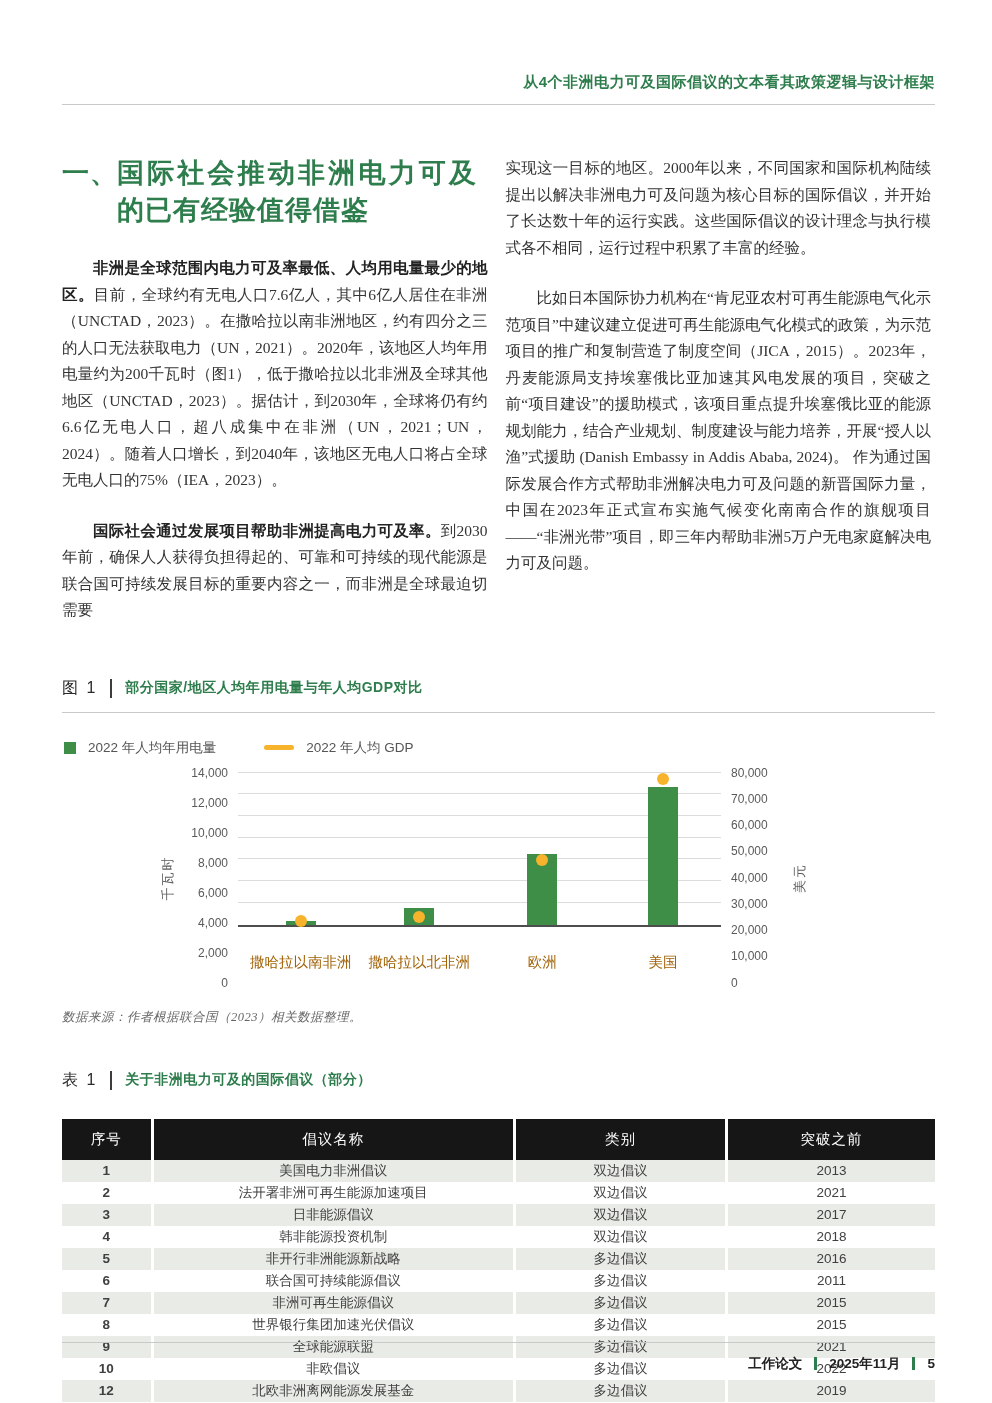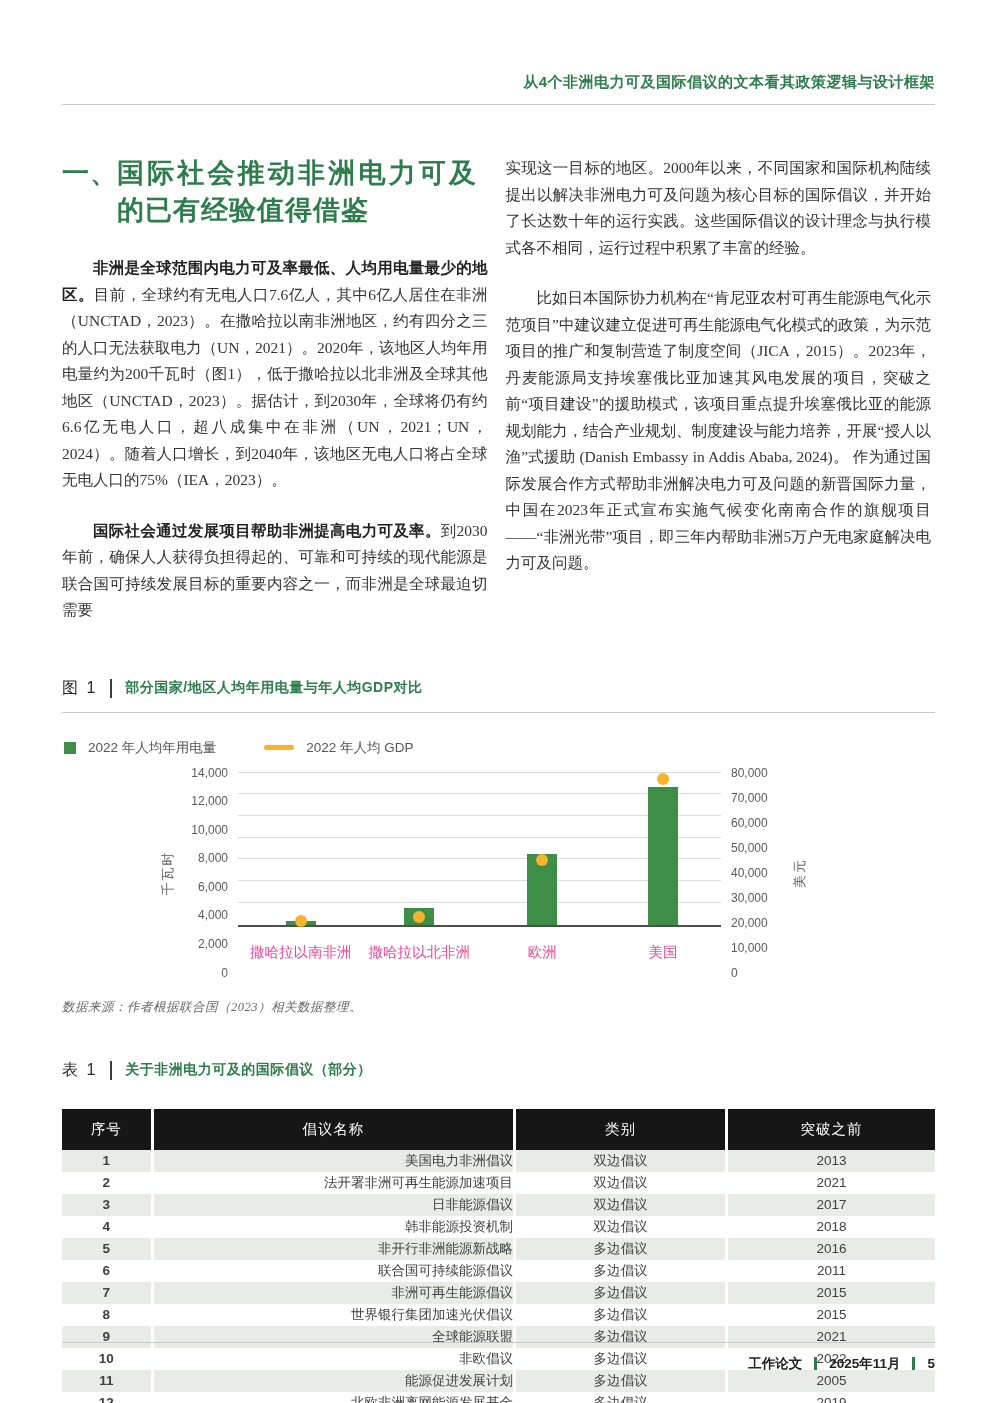--- a/index.html
+++ b/index.html
@@ -58,38 +58,38 @@
   .yticks.left{width:56px;}
   .yticks.right{width:64px;}
   .tick{position:absolute;transform:translateY(50%);white-space:nowrap;}
   .yticks.left .tick{right:10px;}
   .yticks.right .tick{left:10px;}
   .plotwrap{flex:1;}
   .plot{position:relative;height:154px;border-bottom:2px solid #4d4d4d;}
   .gridline{position:absolute;left:0;right:0;height:1px;background:#dcdcdc;}
   .bar{position:absolute;bottom:0;width:30px;background:var(--bar);}
   .dot{position:absolute;width:12px;height:12px;border-radius:50%;background:var(--gdp);z-index:2;}
-  .cats{position:relative;height:30px;margin-top:16px;font-size:14.5px;color:#ec4899;}
+  .cats{position:relative;height:30px;margin-top:26px;font-size:14.5px;color:#a16207;}
   .cat{position:absolute;top:0;transform:translateX(-50%);white-space:nowrap;}
 
   .source-note{margin-top:26px;font-size:12.5px;font-style:italic;color:#666;letter-spacing:.5px;}
 
   
   .tablesec{margin-top:44px;}
   table.initiatives{width:100%;border-collapse:separate;border-spacing:0;margin-top:28px;}
   table.initiatives th{
     background:var(--thead);color:#fff;font-weight:normal;font-size:14.5px;
     height:41px;border-right:3px solid #fff;letter-spacing:1px;}
   table.initiatives th:last-child{border-right:none;}
   table.initiatives td{height:22px;font-size:13.5px;color:#404040;border-right:3px solid #fff;padding:0;}
   table.initiatives td:last-child{border-right:none;}
   table.initiatives tbody tr:nth-child(odd){background:var(--rowalt);}
   td.c0{text-align:center;font-family:"Liberation Sans","DejaVu Sans",sans-serif;
     font-weight:bold;font-size:13px;color:#222;}
-  td.c1{text-align:right;padding-left:24px;}
+  td.c1{text-align:center;padding-left:24px;}
   td.c2{text-align:center;}
   td.c3{text-align:center;font-family:"Liberation Sans","DejaVu Sans",sans-serif;
     font-size:12.5px;color:#555;}
   col.w0{width:10.5%;} col.w1{width:41.5%;} col.w2{width:24.3%;} col.w3{width:23.7%;}
 
   
   .doc-footer{position:absolute;left:62px;right:57px;bottom:30px;
     border-top:1px solid #c9c9c9;padding-top:12px;text-align:right;
     font-family:"Liberation Sans","DejaVu Sans",sans-serif;
     font-size:13.5px;font-weight:bold;color:#222;}
@@ -274,26 +274,20 @@
             <td class="c2">多边倡议</td>
             <td class="c3">2021</td>
           </tr>
           <tr>
             <td class="c0">10</td>
             <td class="c1">非欧倡议</td>
             <td class="c2">多边倡议</td>
             <td class="c3">2022</td>
           </tr>
           <tr>
-            <td class="c0">11</td>
-            <td class="c1">能源促进发展计划</td>
-            <td class="c2">多边倡议</td>
-            <td class="c3">2005</td>
-          </tr>
-          <tr>
             <td class="c0">12</td>
             <td class="c1">北欧非洲离网能源发展基金</td>
             <td class="c2">多边倡议</td>
             <td class="c3">2019</td>
           </tr>
           <tr>
             <td class="c0">13</td>
             <td class="c1">非洲开发银行可持续能源基金</td>
             <td class="c2">多边倡议</td>
             <td class="c3">2011</td>

